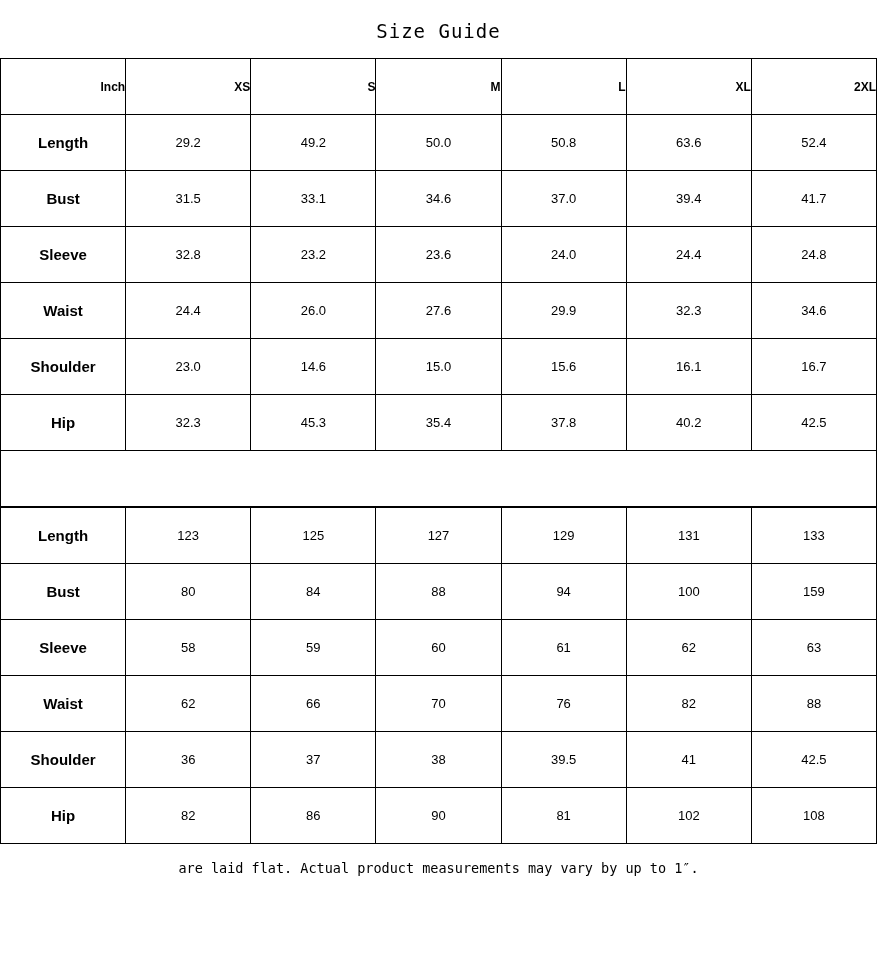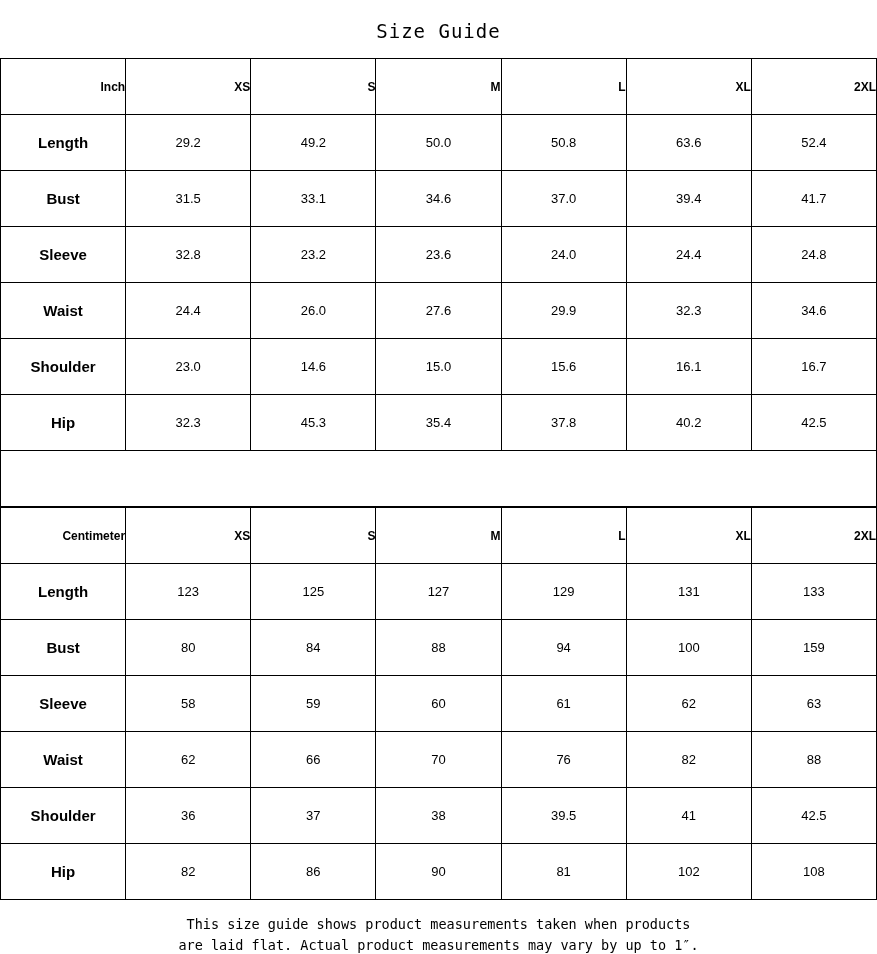--- a/index.html
+++ b/index.html
@@ -162,29 +162,20 @@
       <col class="c0">
         <col class="cx">
         <col class="cx">
         <col class="cx">
         <col class="cx">
         <col class="cx">
         <col class="cx">
     </colgroup>
     <tbody>
       <tr>
-        <td class="head-cell">Centimeter</td>
-        <td class="head-cell">XS</td>
-        <td class="head-cell">S</td>
-        <td class="head-cell">M</td>
-        <td class="head-cell">L</td>
-        <td class="head-cell">XL</td>
-        <td class="head-cell">2XL</td>
-      </tr>
-      <tr>
         <td class="row-label">Length</td>
         <td>123</td>
         <td>125</td>
         <td>127</td>
         <td>129</td>
         <td>131</td>
         <td>133</td>
       </tr>
       <tr>
         <td class="row-label">Bust</td>
@@ -228,17 +219,16 @@
         <td>86</td>
         <td>90</td>
         <td>81</td>
         <td>102</td>
         <td>108</td>
       </tr>
     </tbody>
   </table>
 
   <div class="footer">
-    <div>This size guide shows product measurements taken when products</div>
     <div>are laid flat. Actual product measurements may vary by up to 1″.</div>
   </div>
 
 </div>
 
 </body></html>

